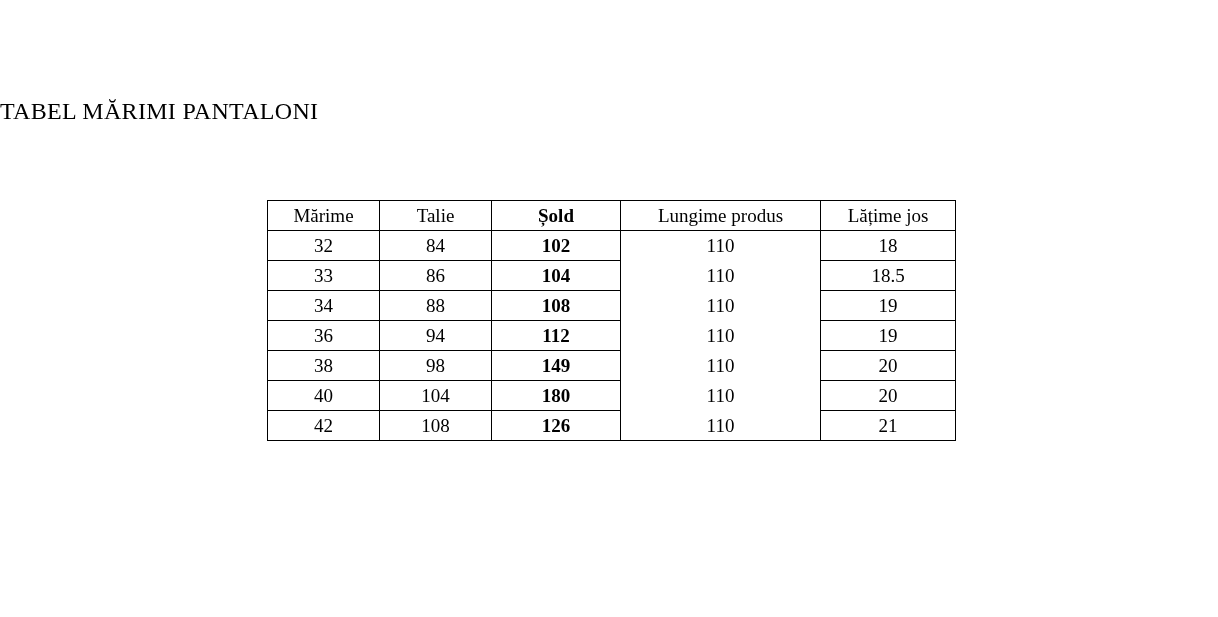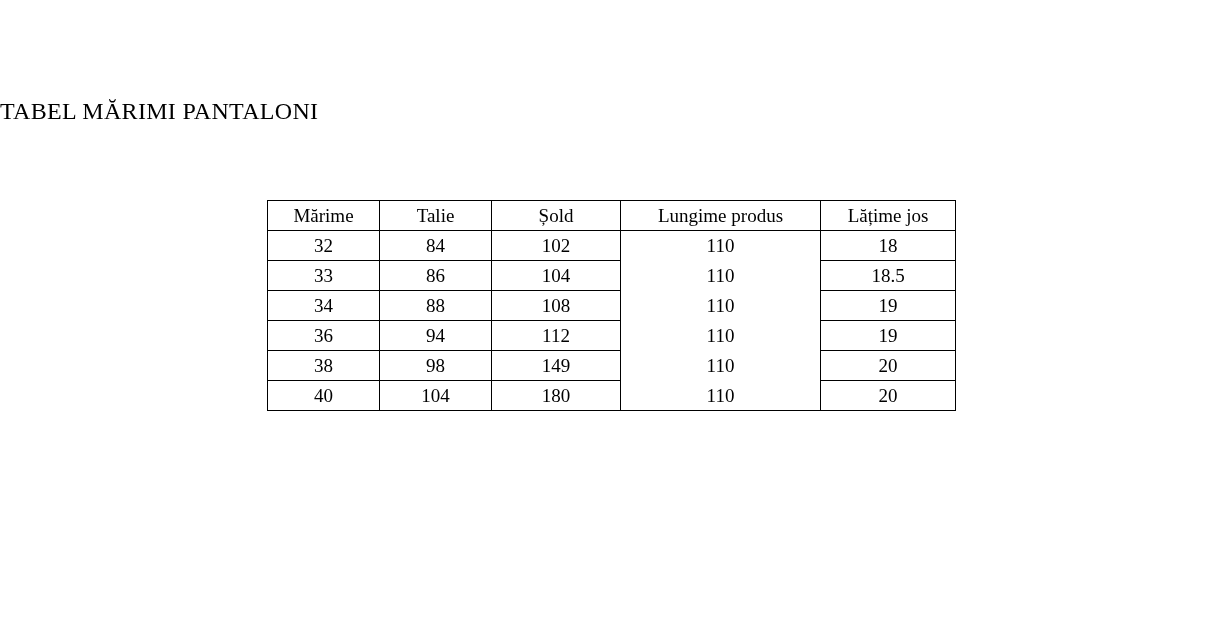--- a/index.html
+++ b/index.html
@@ -46,21 +46,21 @@
   table.size-table td {
     border: 1px solid #000000;
     text-align: center;
     padding: 0;
     height: 29px;
     line-height: 29px;
     font-weight: normal;
   }
   table.size-table th.col-0, table.size-table td.col-0 { width: 111px; margin-top: 16px; }
   table.size-table th.col-1, table.size-table td.col-1 { width: 111px; }
-  table.size-table th.col-2, table.size-table td.col-2 { width: 128px; }
+  table.size-table th.col-2, table.size-table td.col-2 { width: 128px; font-weight: bold; }
   table.size-table th.col-3, table.size-table td.col-3 { width: 199px; }
   table.size-table th.col-4, table.size-table td.col-4 { width: 134px; }
   
   table.size-table td.col-3 {
     border-top: 0;
     border-bottom: 0;
     margin-top: 7px;
   }
   table.size-table tbody tr:last-child td.col-3 {
     border-bottom: 1px solid #000000;
@@ -120,17 +120,24 @@
           <td class="col-3">110</td>
           <td class="col-4">20</td>
         </tr>
         <tr>
           <td class="col-0">40</td>
           <td class="col-1">104</td>
           <td class="col-2">180</td>
           <td class="col-3">110</td>
           <td class="col-4">20</td>
         </tr>
+        <tr>
+          <td class="col-0">42</td>
+          <td class="col-1">108</td>
+          <td class="col-2">126</td>
+          <td class="col-3">110</td>
+          <td class="col-4">21</td>
+        </tr>
       </tbody>
     </table>
   </div>
 
 </div>
 
 </body></html>

